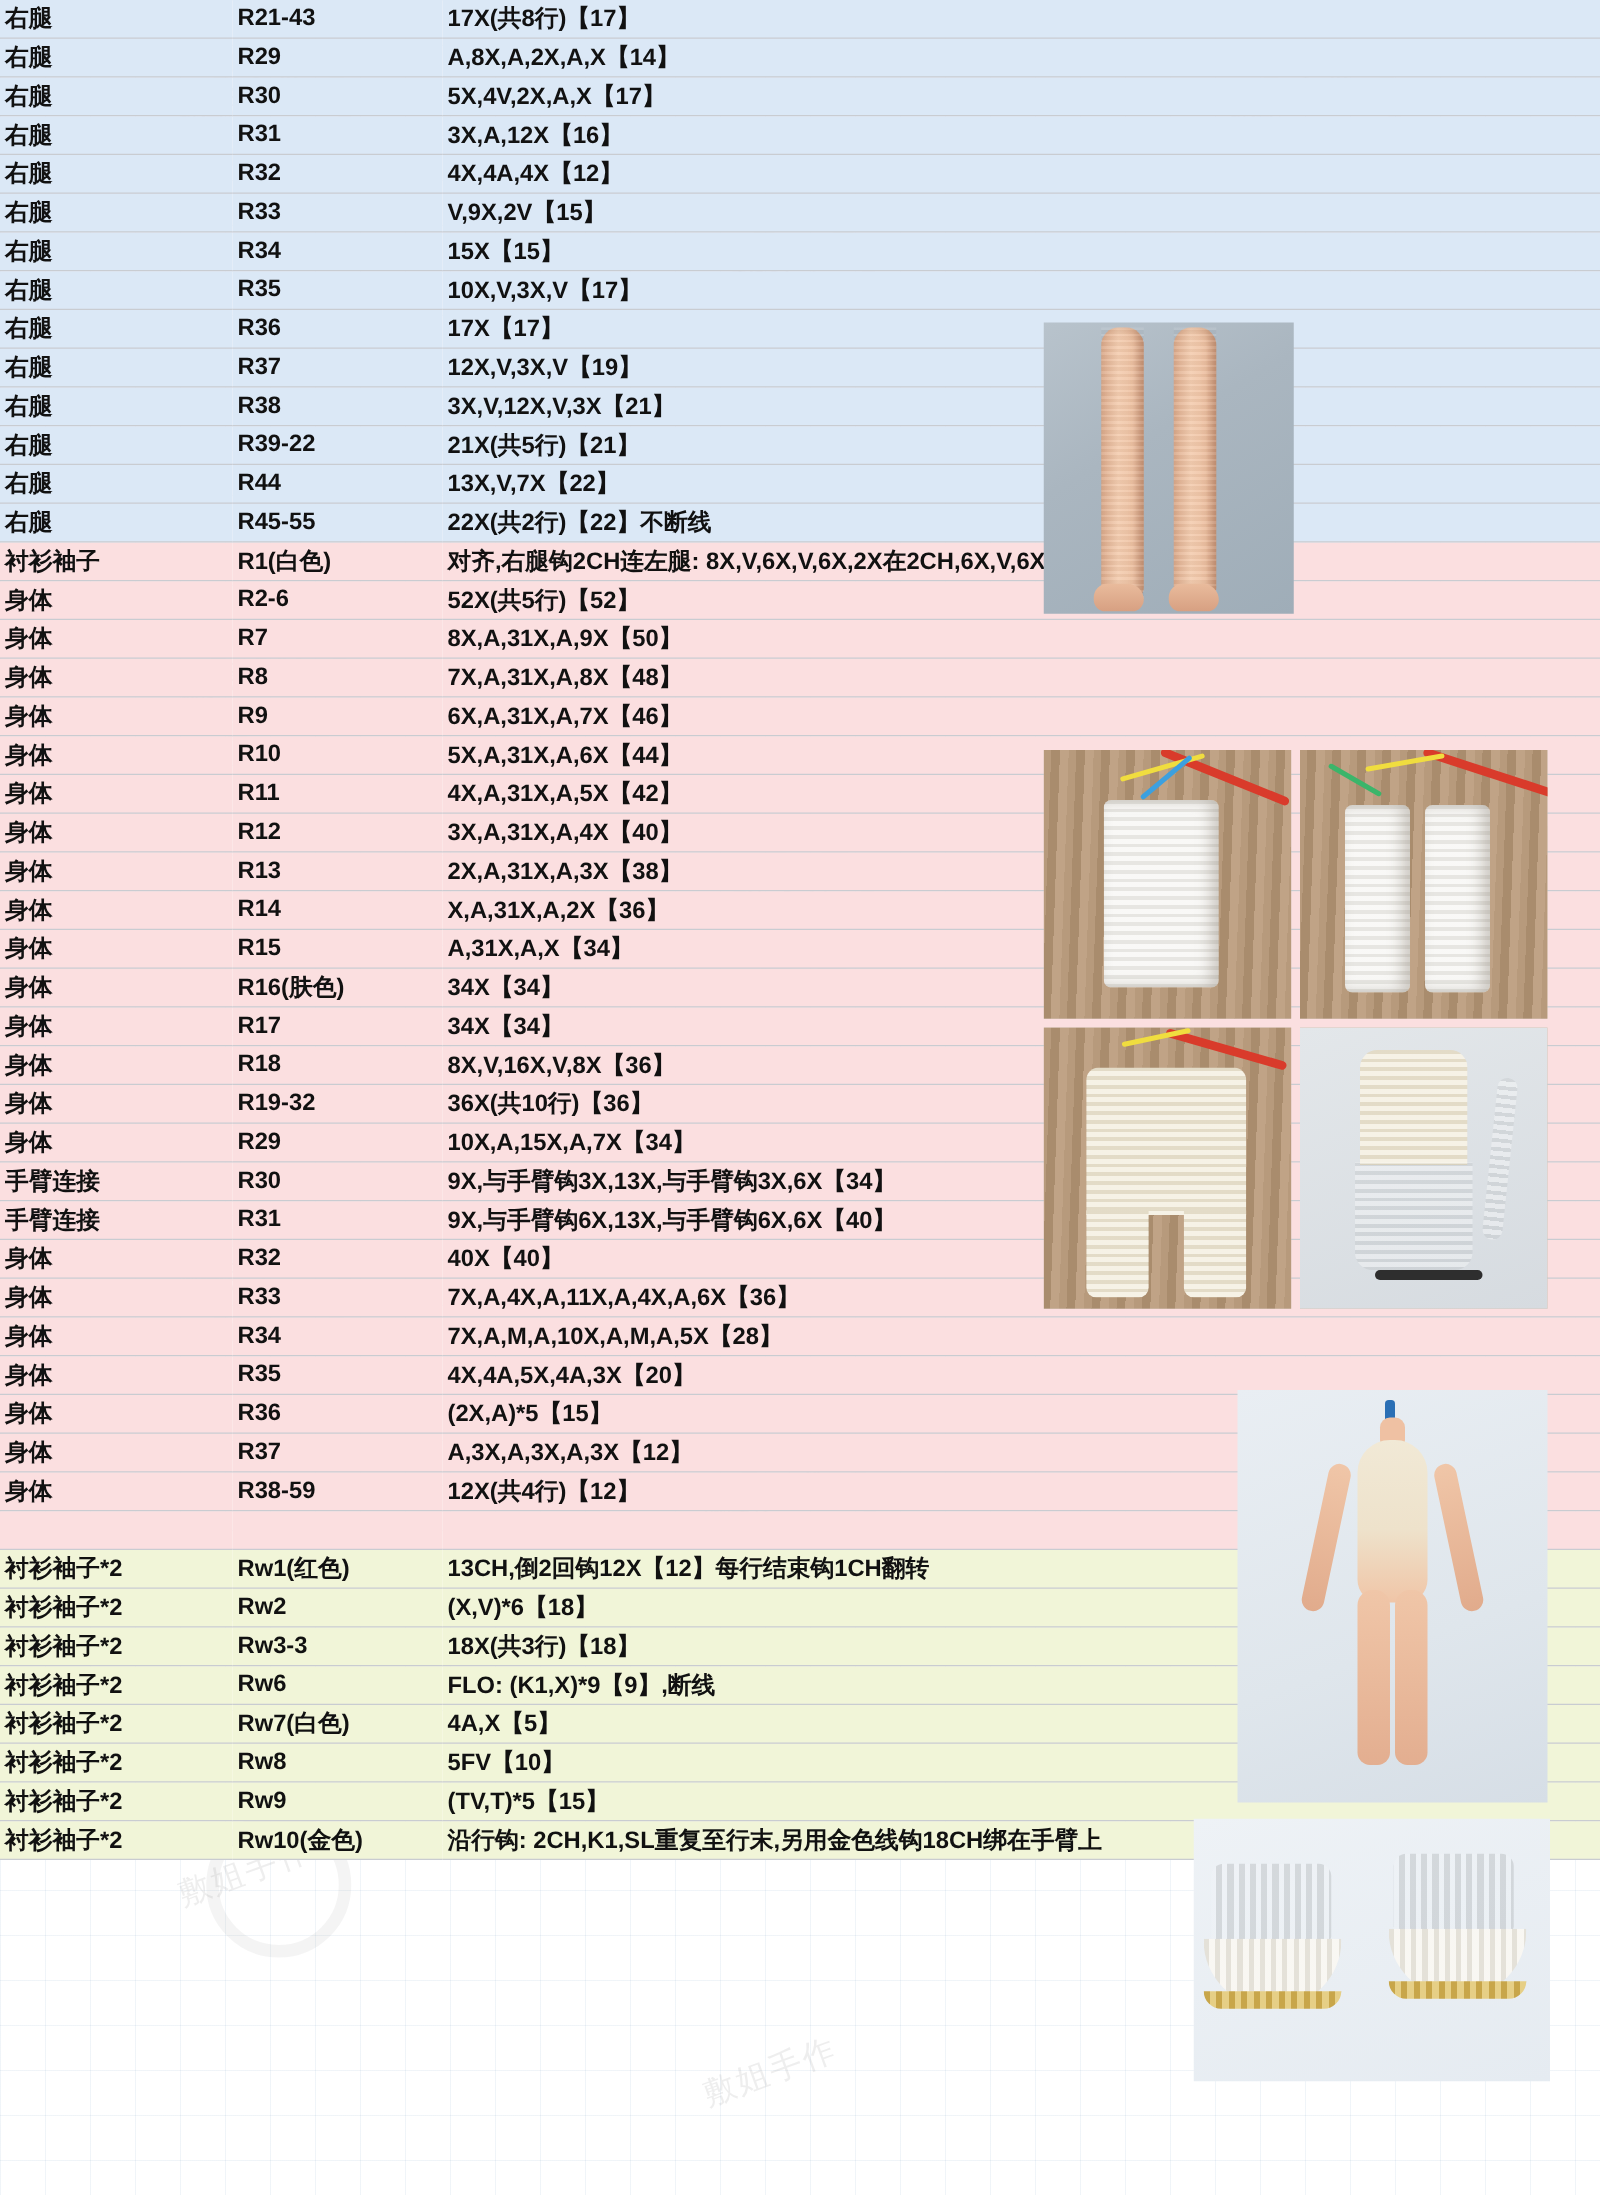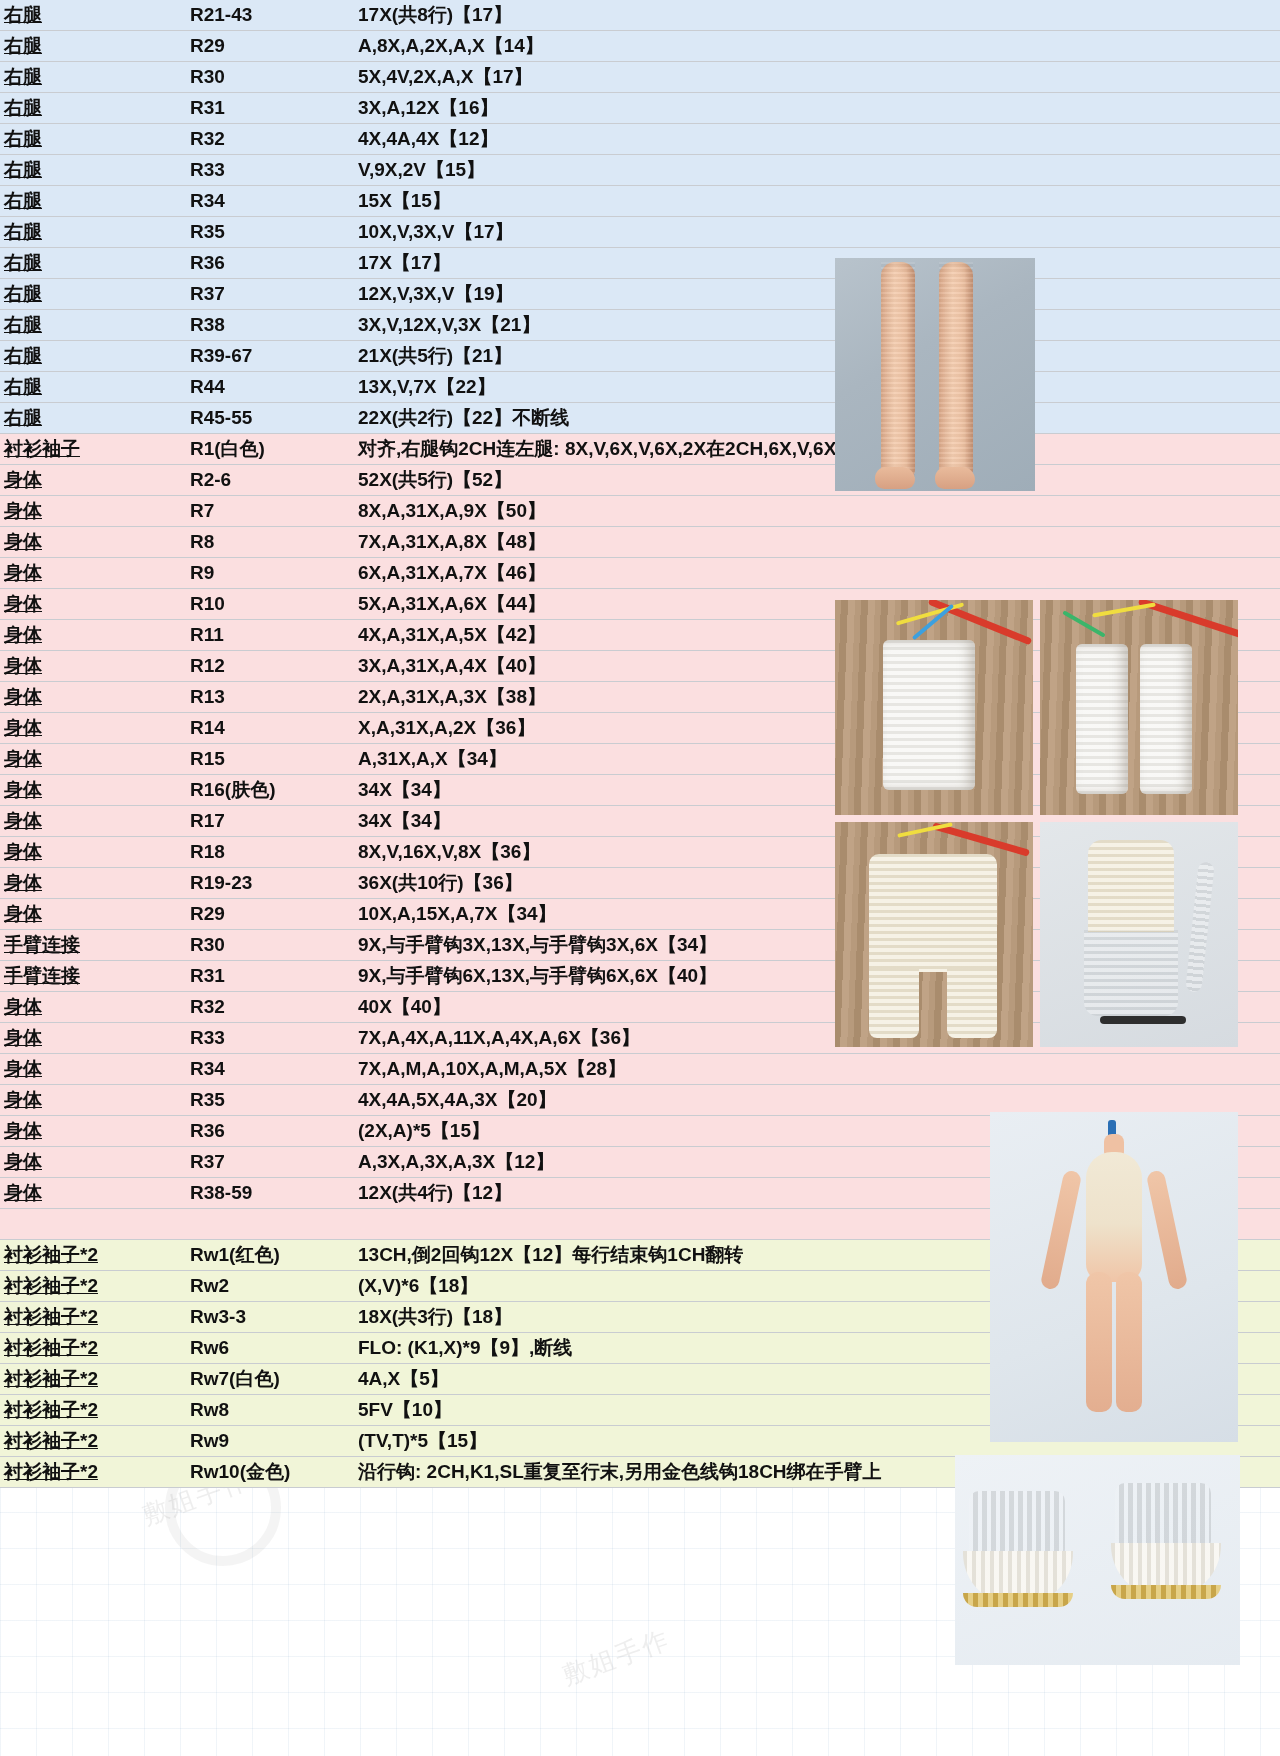--- a/index.html
+++ b/index.html
@@ -66,21 +66,21 @@
     border-bottom: 1px solid #c9ccd1;
     height: 30px;
     vertical-align: middle;
     font-size: 19px;
     font-weight: bold;
     color: #111111;
     padding: 0 4px;
     white-space: nowrap;
     overflow: visible;
   }
-  td.c-part { width: 178px; padding-left: 30px; text-decoration: underline; }
+  td.c-part { width: 178px; padding-left: 30px; }
   td.c-row  { width: 160px; padding-left: 8px; }
   td.c-inst { width: 942px; padding-left: 10px; }
 
   tr.sec-leg td   { background: #dbe8f6; }
   tr.sec-body td  { background: #fbdfe0; }
   tr.sec-sleeve td{ background: #f1f5d8; }
 
   
   .photo {
     position: absolute;
@@ -287,21 +287,21 @@
           <td class="c-row">R37</td>
           <td class="c-inst">12X,V,3X,V【19】</td>
         </tr>
       <tr class="sec-leg">
           <td class="c-part">右腿</td>
           <td class="c-row">R38</td>
           <td class="c-inst">3X,V,12X,V,3X【21】</td>
         </tr>
       <tr class="sec-leg">
           <td class="c-part">右腿</td>
-          <td class="c-row">R39-67</td>
+          <td class="c-row">R39-22</td>
           <td class="c-inst">21X(共5行)【21】</td>
         </tr>
       <tr class="sec-leg">
           <td class="c-part">右腿</td>
           <td class="c-row">R44</td>
           <td class="c-inst">13X,V,7X【22】</td>
         </tr>
       <tr class="sec-leg">
           <td class="c-part">右腿</td>
           <td class="c-row">R45-55</td>
@@ -373,21 +373,21 @@
           <td class="c-row">R17</td>
           <td class="c-inst">34X【34】</td>
         </tr>
       <tr class="sec-body">
           <td class="c-part">身体</td>
           <td class="c-row">R18</td>
           <td class="c-inst">8X,V,16X,V,8X【36】</td>
         </tr>
       <tr class="sec-body">
           <td class="c-part">身体</td>
-          <td class="c-row">R19-23</td>
+          <td class="c-row">R19-32</td>
           <td class="c-inst">36X(共10行)【36】</td>
         </tr>
       <tr class="sec-body">
           <td class="c-part">身体</td>
           <td class="c-row">R29</td>
           <td class="c-inst">10X,A,15X,A,7X【34】</td>
         </tr>
       <tr class="sec-body">
           <td class="c-part">手臂连接</td>
           <td class="c-row">R30</td>

